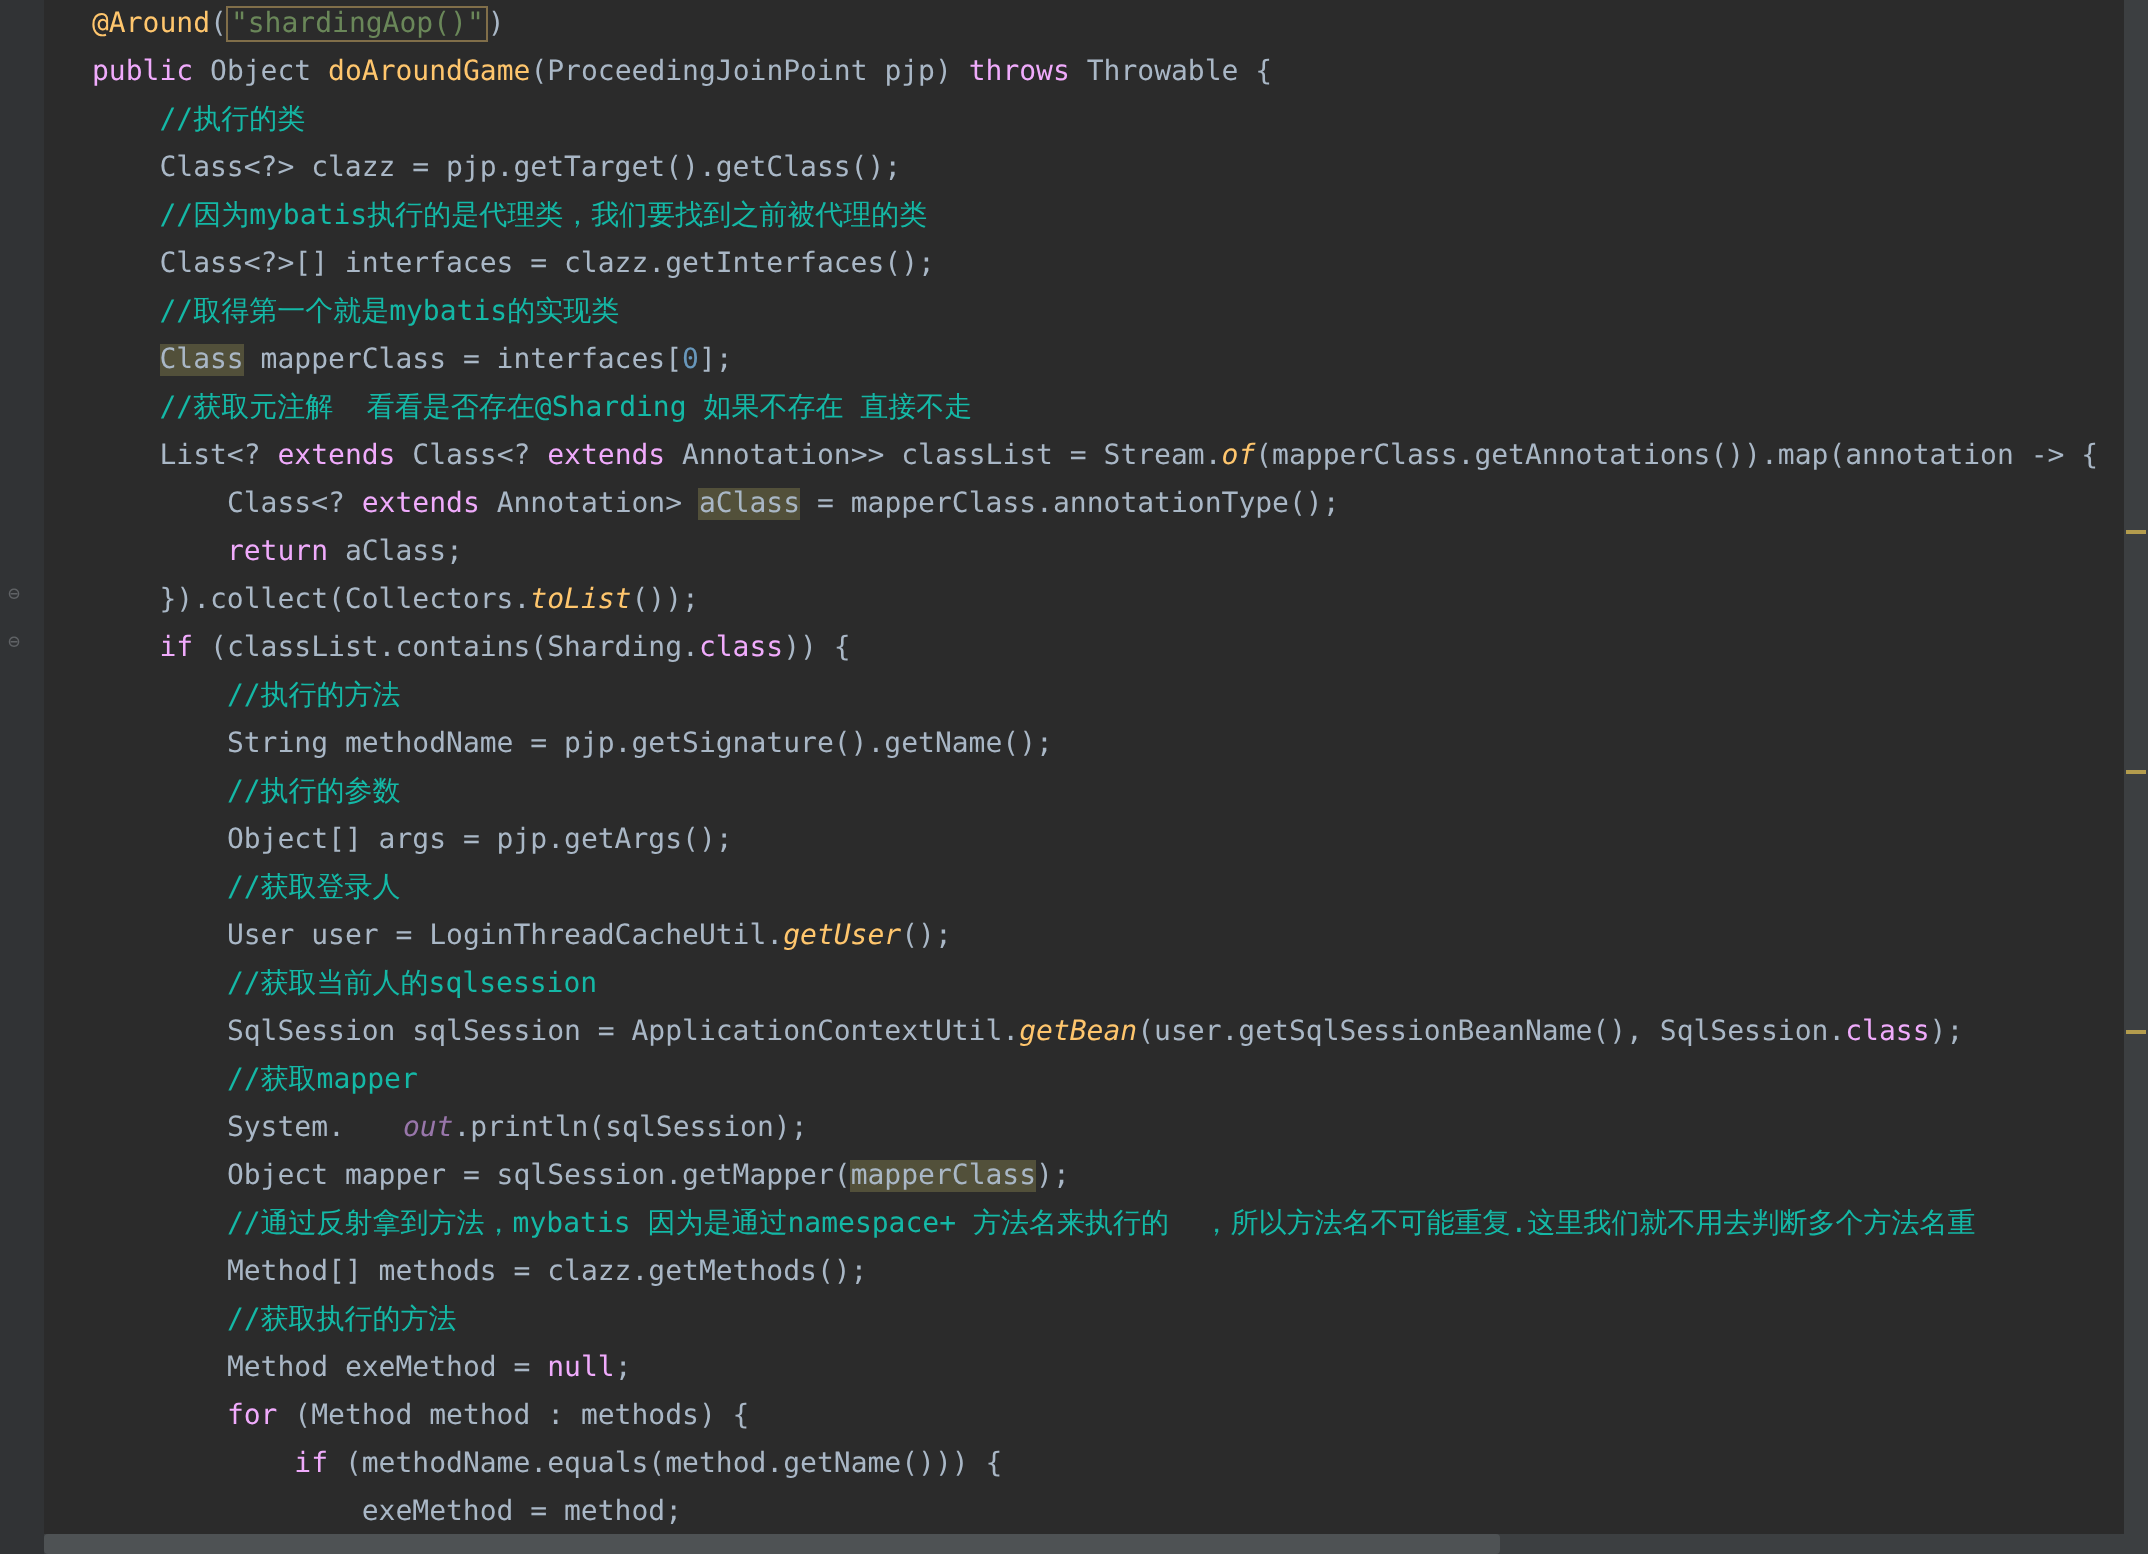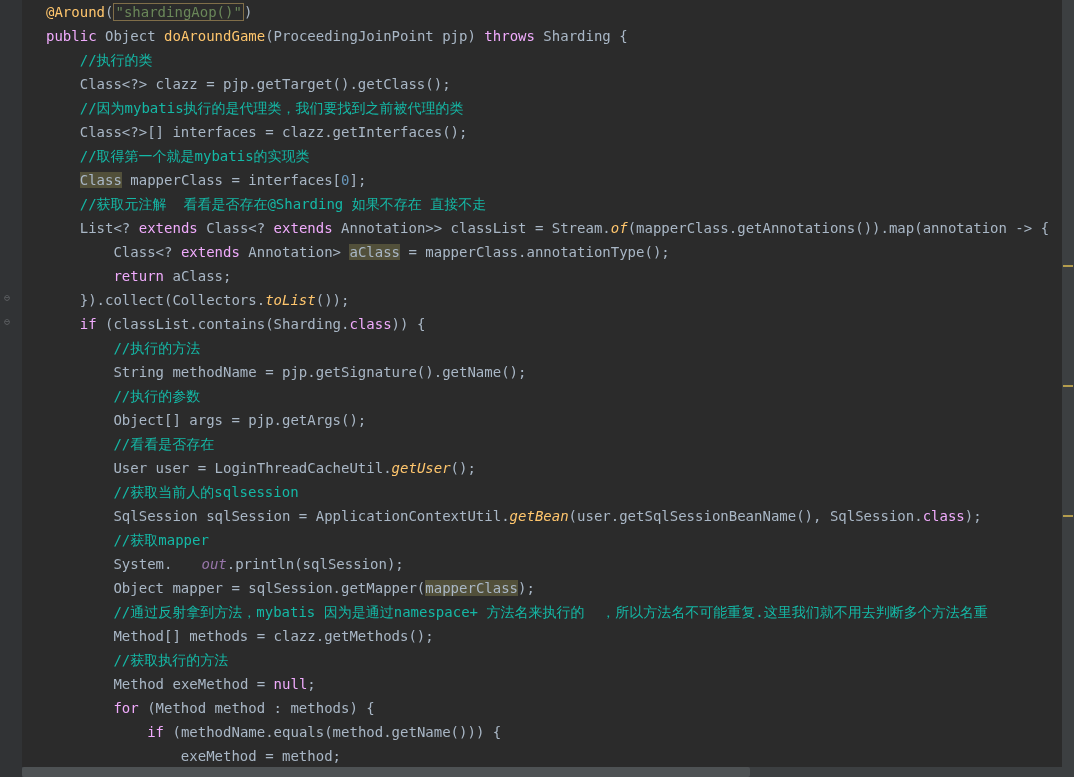--- a/index.html
+++ b/index.html
@@ -85,38 +85,38 @@
 </head>
 <body>
 
 <div class="editor">
   <div class="gutter">
     <span class="gutter-mark" style="top:292px;">⊖</span>
     <span class="gutter-mark" style="top:316px;">⊖</span>
   </div>
   <div class="code-area">
 <div class="line"><span class="method">@Around</span><span>(</span><span class="str boxed">"shardingAop()"</span><span>)</span></div>
-<div class="line"><span class="kw">public </span><span>Object </span><span class="method">doAroundGame</span><span>(ProceedingJoinPoint pjp) </span><span class="kw">throws </span><span>Sharding {</span></div>
+<div class="line"><span class="kw">public </span><span>Object </span><span class="method">doAroundGame</span><span>(ProceedingJoinPoint pjp) </span><span class="kw">throws </span><span>Throwable {</span></div>
 <div class="line">    <span class="comment">//执行的类</span></div>
 <div class="line">    <span>Class&lt;?&gt; clazz = pjp.getTarget().getClass();</span></div>
 <div class="line">    <span class="comment">//因为mybatis执行的是代理类，我们要找到之前被代理的类</span></div>
 <div class="line">    <span>Class&lt;?&gt;[] interfaces = clazz.getInterfaces();</span></div>
 <div class="line">    <span class="comment">//取得第一个就是mybatis的实现类</span></div>
 <div class="line">    <span class="warn">Class</span><span> mapperClass = interfaces[</span><span class="num">0</span><span>];</span></div>
 <div class="line">    <span class="comment">//获取元注解  看看是否存在@Sharding 如果不存在 直接不走</span></div>
 <div class="line">    <span>List&lt;? </span><span class="kw">extends </span><span>Class&lt;? </span><span class="kw">extends </span><span>Annotation&gt;&gt; classList = Stream.</span><span class="static-method">of</span><span>(mapperClass.getAnnotations()).map(annotation -&gt; {</span></div>
 <div class="line">        <span>Class&lt;? </span><span class="kw">extends </span><span>Annotation&gt; </span><span class="warn">aClass</span><span> = mapperClass.annotationType();</span></div>
 <div class="line">        <span class="kw">return </span><span>aClass;</span></div>
 <div class="line">    <span>}).collect(Collectors.</span><span class="static-method">toList</span><span>());</span></div>
 <div class="line">    <span class="kw">if </span><span>(classList.contains(Sharding.</span><span class="kw">class</span><span>)) {</span></div>
 <div class="line">        <span class="comment">//执行的方法</span></div>
 <div class="line">        <span>String methodName = pjp.getSignature().getName();</span></div>
 <div class="line">        <span class="comment">//执行的参数</span></div>
 <div class="line">        <span>Object[] args = pjp.getArgs();</span></div>
-<div class="line">        <span class="comment">//看看是否存在</span></div>
+<div class="line">        <span class="comment">//获取登录人</span></div>
 <div class="line">        <span>User user = LoginThreadCacheUtil.</span><span class="static-method">getUser</span><span>();</span></div>
 <div class="line">        <span class="comment">//获取当前人的</span><span class="comment underline">sqlsession</span></div>
 <div class="line">        <span>SqlSession sqlSession = ApplicationContextUtil.</span><span class="static-method">getBean</span><span>(user.getSqlSessionBeanName(), SqlSession.</span><span class="kw">class</span><span>);</span></div>
 <div class="line">        <span class="comment">//获取mapper</span></div>
 <div class="line">        <span>System.</span><span class="field static-method">out</span><span>.println(sqlSession);</span></div>
 <div class="line">        <span>Object mapper = sqlSession.getMapper(</span><span class="warn">mapperClass</span><span>);</span></div>
 <div class="line">        <span class="comment">//通过反射拿到方法，mybatis 因为是通过namespace+ 方法名来执行的  ，所以方法名不可能重复.这里我们就不用去判断多个方法名重</span></div>
 <div class="line">        <span>Method[] methods = clazz.getMethods();</span></div>
 <div class="line">        <span class="comment">//获取执行的方法</span></div>
 <div class="line">        <span>Method </span><span class="underline">exeMethod</span><span> = </span><span class="kw">null</span><span>;</span></div>

